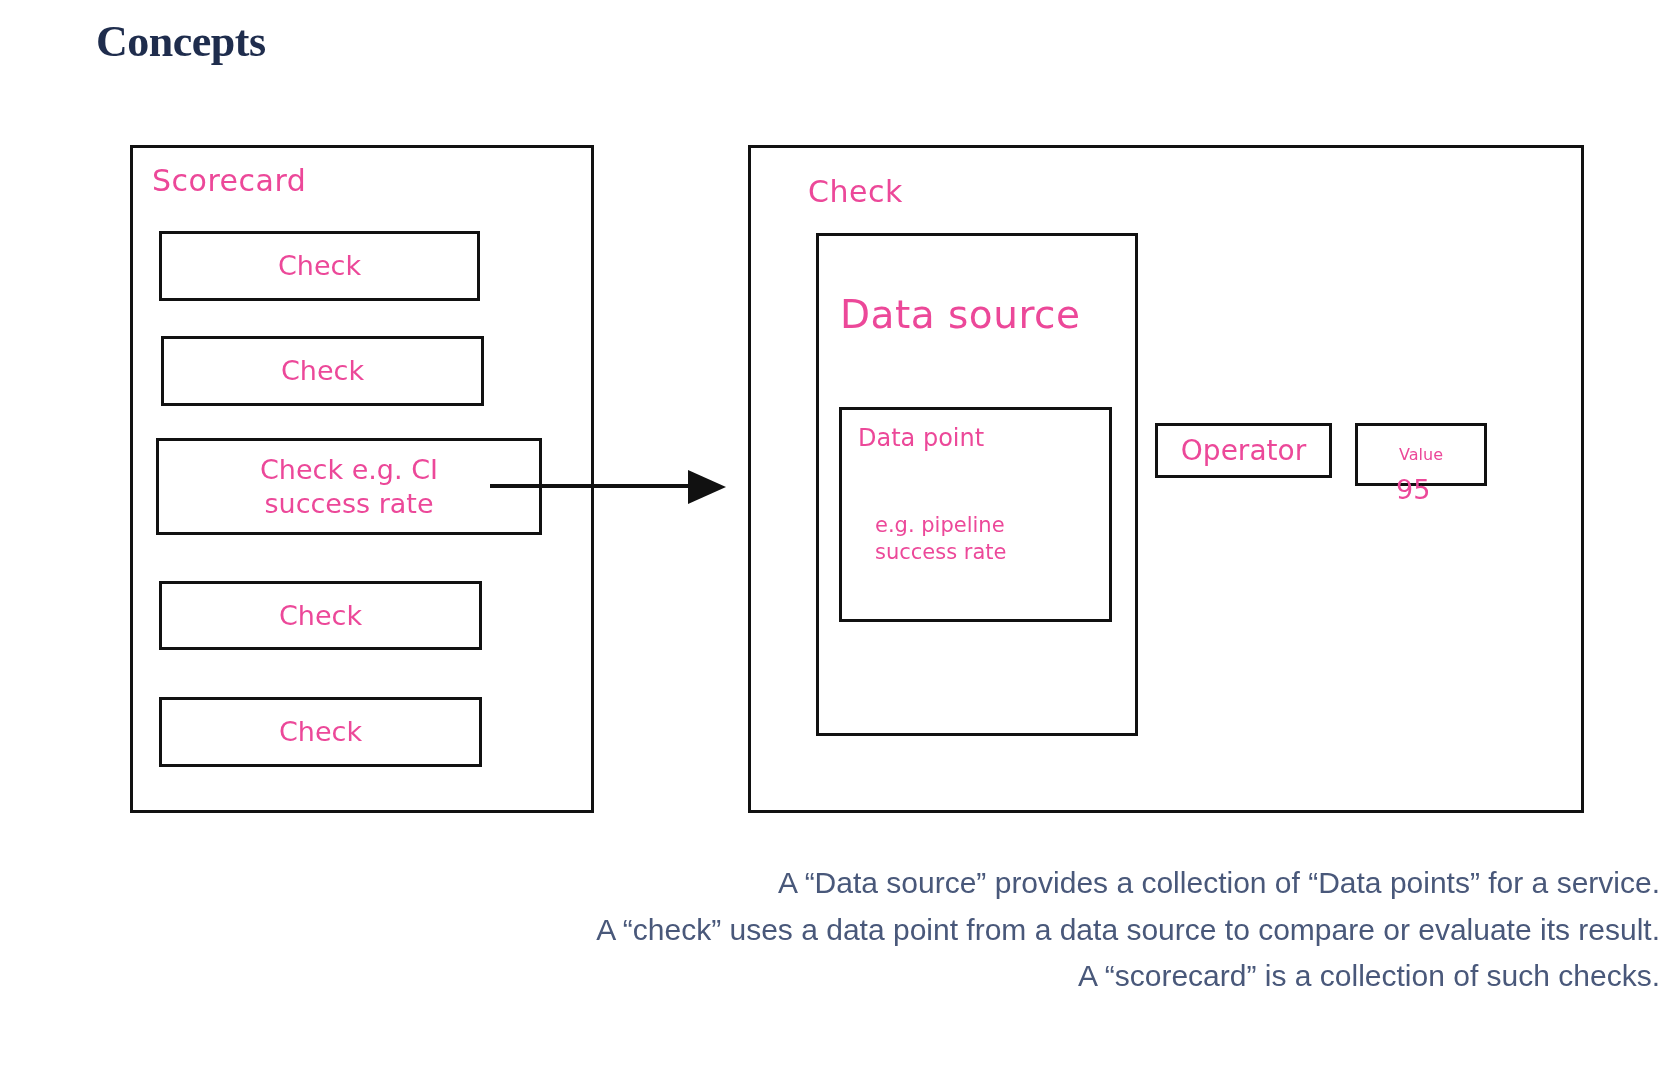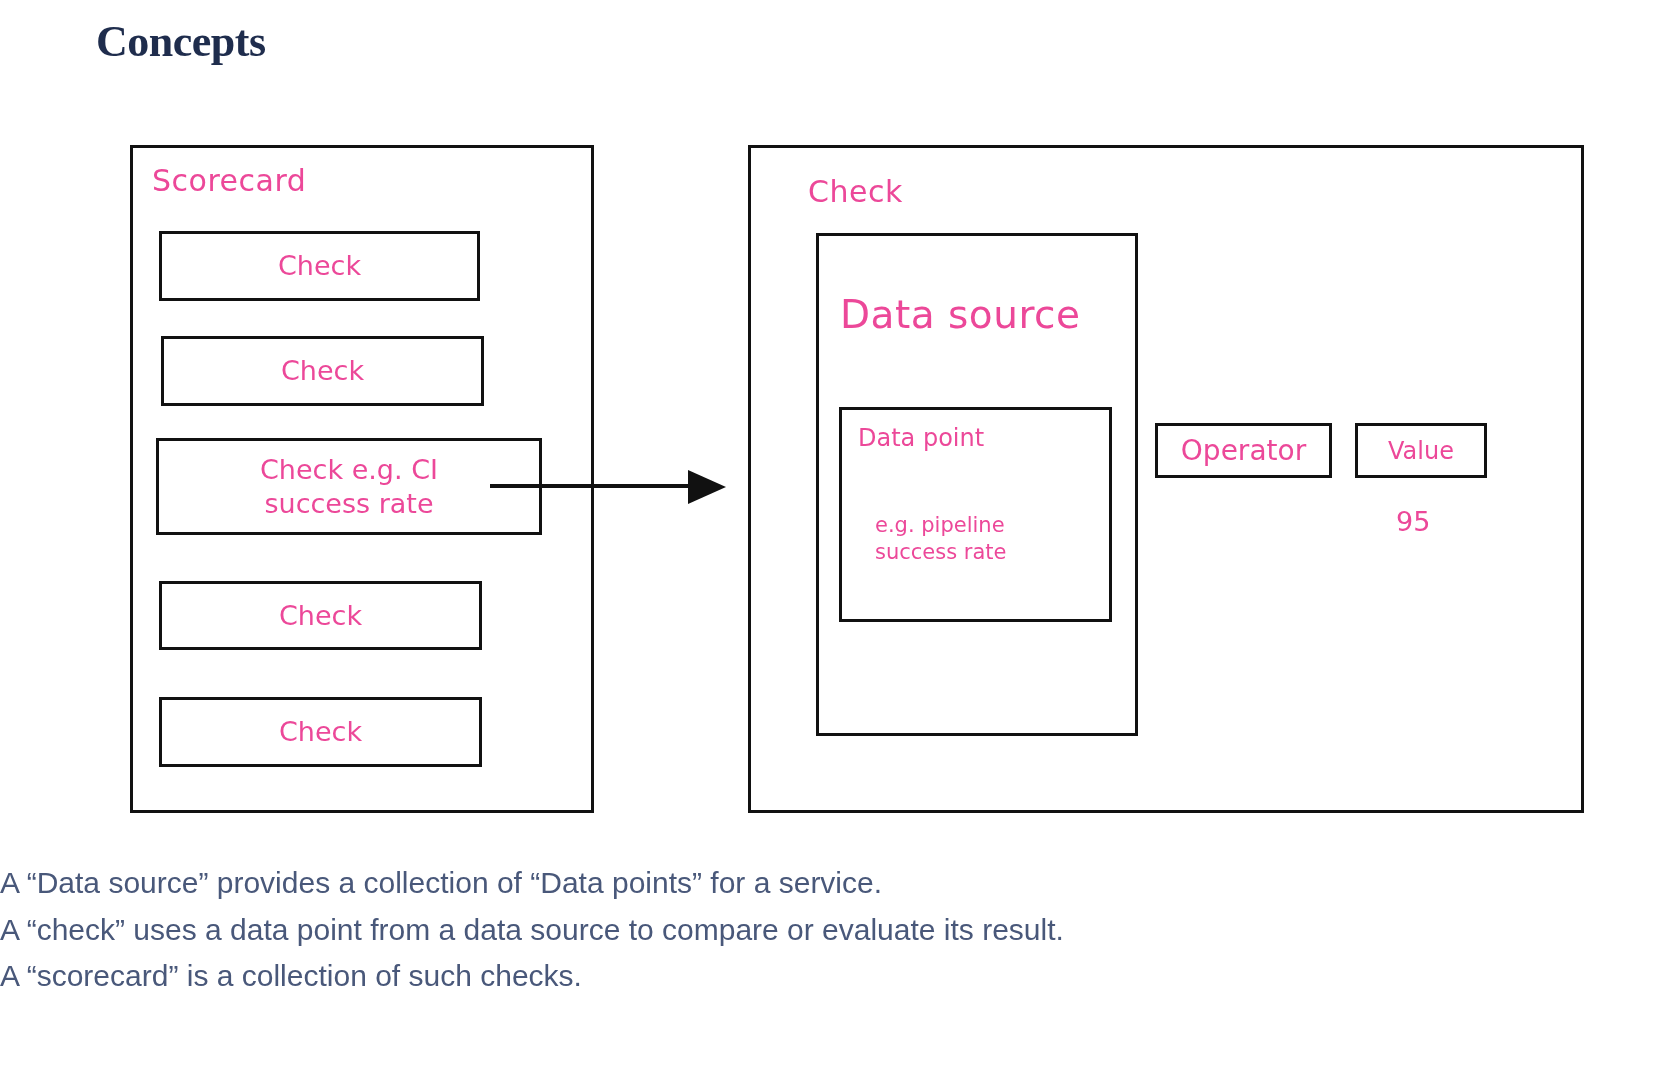--- a/index.html
+++ b/index.html
@@ -156,49 +156,49 @@
     font-size: 22px;
     line-height: 1.3;
     white-space: pre-line;
   }
 
   
   #value-box {
     left: 1355px;
     top: 423px;
     width: 132px;
-    height: 55px;
+    height: 63px;
     display: flex;
     align-items: center;
     justify-content: center;
-    font-size: 24px;
+    font-size: 16px;
   }
   #value-number {
     position: absolute;
     left: 1396px;
-    top: 506px;
+    top: 474px;
     font-size: 27px;
   }
 
   
   #arrow {
     position: absolute;
     left: 490px;
     top: 460px;
     width: 240px;
     height: 60px;
   }
 
   
   #caption {
     position: absolute;
     left: 0;
     top: 860px;
     width: 1660px;
-    text-align: left;
+    text-align: right;
     font-family: "Liberation Sans", sans-serif;
     color: #49587a;
     font-size: 30px;
     line-height: 1.55;
   }
   .caption-line { display: block; }
 </style>
 </head>
 <body>
 

